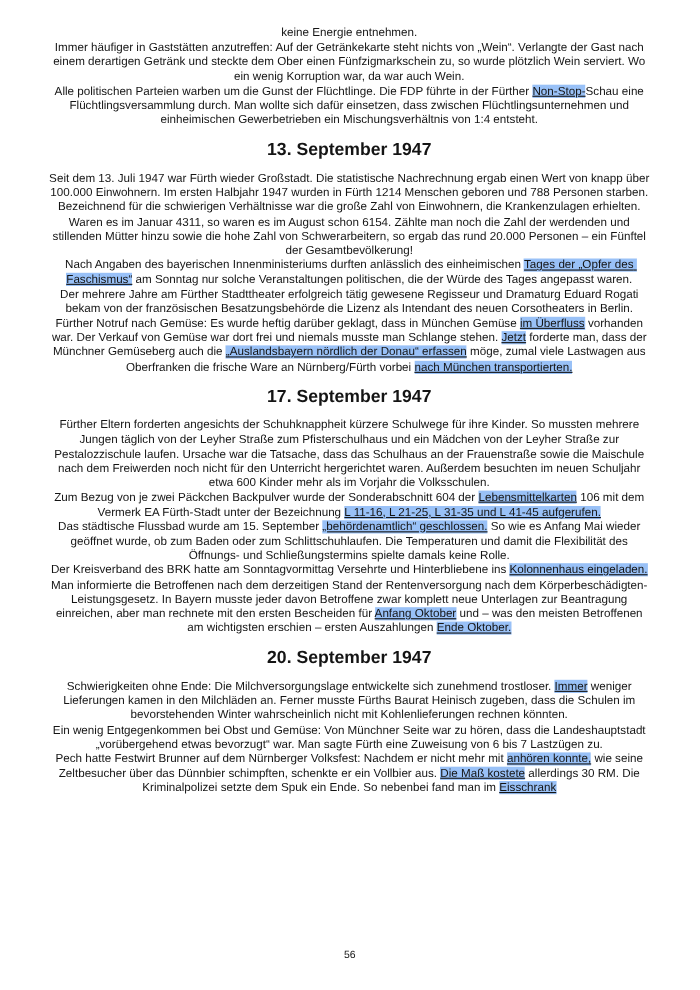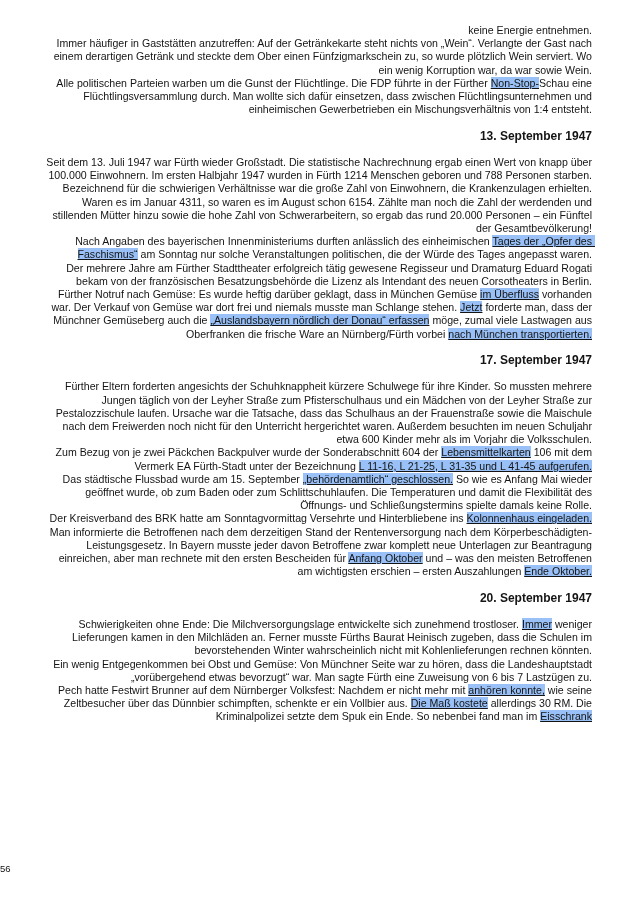--- a/index.html
+++ b/index.html
@@ -14,46 +14,46 @@
   .page {
     box-sizing: border-box;
     width: 636px; height: 900px;
     padding: 24px 44px 0 43px;
     position: relative;
     background: #ffffff;
   }
   .text-block {
     font-size: 10.6px;
     line-height: 13.2px;
-    text-align: right;
+    text-align: center;
   }
   .para { margin: 0; }
   .heading {
-    font-size: 12px;
+    font-size: 16px;
     line-height: 13.2px;
     font-weight: 700;
     margin: 13.2px 0;
   }
   .run { white-space: pre-wrap; }
   .hl { background-color: #3384F080; text-decoration: underline; }
   .page-number {
     position: absolute;
     bottom: 26px; left: 0; right: 0;
-    text-align: left;
+    text-align: center;
     font-size: 9.5px;
     color: #141414;
   }
 </style>
 </head>
 <body>
 
 <div class="page">
   <main class="text-block" id="content">
       <p class="para"><span class="run">keine Energie entnehmen.</span></p>
-      <p class="para"><span class="run">Immer häufiger in Gaststätten anzutreffen: Auf der Getränkekarte steht nichts von „Wein“. Verlangte der Gast nach einem derartigen Getränk und steckte dem Ober einen Fünfzigmarkschein zu, so wurde plötzlich Wein serviert. Wo ein wenig Korruption war, da war sowie Wein.</span></p>
+      <p class="para"><span class="run">Immer häufiger in Gaststätten anzutreffen: Auf der Getränkekarte steht nichts von „Wein“. Verlangte der Gast nach einem derartigen Getränk und steckte dem Ober einen Fünfzigmarkschein zu, so wurde plötzlich Wein serviert. Wo ein wenig Korruption war, da war auch Wein.</span></p>
       <p class="para"><span class="run">Alle politischen Parteien warben um die Gunst der Flüchtlinge. Die FDP führte in der Fürther </span><span class="run hl" style="background-color: rgba(51, 132, 240, 0.5);">Non-Stop-</span><span class="run">Schau eine Flüchtlingsversammlung durch. Man wollte sich dafür einsetzen, dass zwischen Flüchtlingsunternehmen und einheimischen Gewerbetrieben ein Mischungsverhältnis von 1:4 entsteht.</span></p>
       <h2 class="heading">13. September 1947</h2>
       <p class="para"><span class="run">Seit dem 13. Juli 1947 war Fürth wieder Großstadt. Die statistische Nachrechnung ergab einen Wert von knapp über 100.000 Einwohnern. Im ersten Halbjahr 1947 wurden in Fürth 1214 Menschen geboren und 788 Personen starben. Bezeichnend für die schwierigen Verhältnisse war die große Zahl von Einwohnern, die Krankenzulagen erhielten. Waren es im Januar 4311, so waren es im August schon 6154. Zählte man noch die Zahl der werdenden und stillenden Mütter hinzu sowie die hohe Zahl von Schwerarbeitern, so ergab das rund 20.000 Personen – ein Fünftel der Gesamtbevölkerung!</span></p>
       <p class="para"><span class="run">Nach Angaben des bayerischen Innenministeriums durften anlässlich des einheimischen </span><span class="run hl" style="background-color: rgba(51, 132, 240, 0.5);">Tages der „Opfer des Faschismus“</span><span class="run"> am Sonntag nur solche Veranstaltungen politischen, die der Würde des Tages angepasst waren.</span></p>
       <p class="para"><span class="run">Der mehrere Jahre am Fürther Stadttheater erfolgreich tätig gewesene Regisseur und Dramaturg Eduard Rogati bekam von der französischen Besatzungsbehörde die Lizenz als Intendant des neuen Corsotheaters in Berlin.</span></p>
       <p class="para"><span class="run">Fürther Notruf nach Gemüse: Es wurde heftig darüber geklagt, dass in München Gemüse </span><span class="run hl" style="background-color: rgba(51, 132, 240, 0.5);">im Überfluss</span><span class="run"> vorhanden war. Der Verkauf von Gemüse war dort frei und niemals musste man Schlange stehen. </span><span class="run hl" style="background-color: rgba(51, 132, 240, 0.5);">Jetzt</span><span class="run"> forderte man, dass der Münchner Gemüseberg auch die </span><span class="run hl" style="background-color: rgba(51, 132, 240, 0.5);">„Auslandsbayern nördlich der Donau“ erfassen</span><span class="run"> möge, zumal viele Lastwagen aus Oberfranken die frische Ware an Nürnberg/Fürth vorbei </span><span class="run hl" style="background-color: rgba(51, 132, 240, 0.5);">nach München transportierten.</span></p>
       <h2 class="heading">17. September 1947</h2>
       <p class="para"><span class="run">Fürther Eltern forderten angesichts der Schuhknappheit kürzere Schulwege für ihre Kinder. So mussten mehrere Jungen täglich von der Leyher Straße zum Pfisterschulhaus und ein Mädchen von der Leyher Straße zur Pestalozzischule laufen. Ursache war die Tatsache, dass das Schulhaus an der Frauenstraße sowie die Maischule nach dem Freiwerden noch nicht für den Unterricht hergerichtet waren. Außerdem besuchten im neuen Schuljahr etwa 600 Kinder mehr als im Vorjahr die Volksschulen.</span></p>
       <p class="para"><span class="run">Zum Bezug von je zwei Päckchen Backpulver wurde der Sonderabschnitt 604 der </span><span class="run hl" style="background-color: rgba(51, 132, 240, 0.5);">Lebensmittelkarten</span><span class="run"> 106 mit dem Vermerk EA Fürth-Stadt unter der Bezeichnung </span><span class="run hl" style="background-color: rgba(51, 132, 240, 0.5);">L 11-16, L 21-25, L 31-35 und L 41-45 aufgerufen.</span></p>
       <p class="para"><span class="run">Das städtische Flussbad wurde am 15. September </span><span class="run hl" style="background-color: rgba(51, 132, 240, 0.5);">„behördenamtlich“ geschlossen.</span><span class="run"> So wie es Anfang Mai wieder geöffnet wurde, ob zum Baden oder zum Schlittschuhlaufen. Die Temperaturen und damit die Flexibilität des Öffnungs- und Schließungstermins spielte damals keine Rolle.</span></p>

